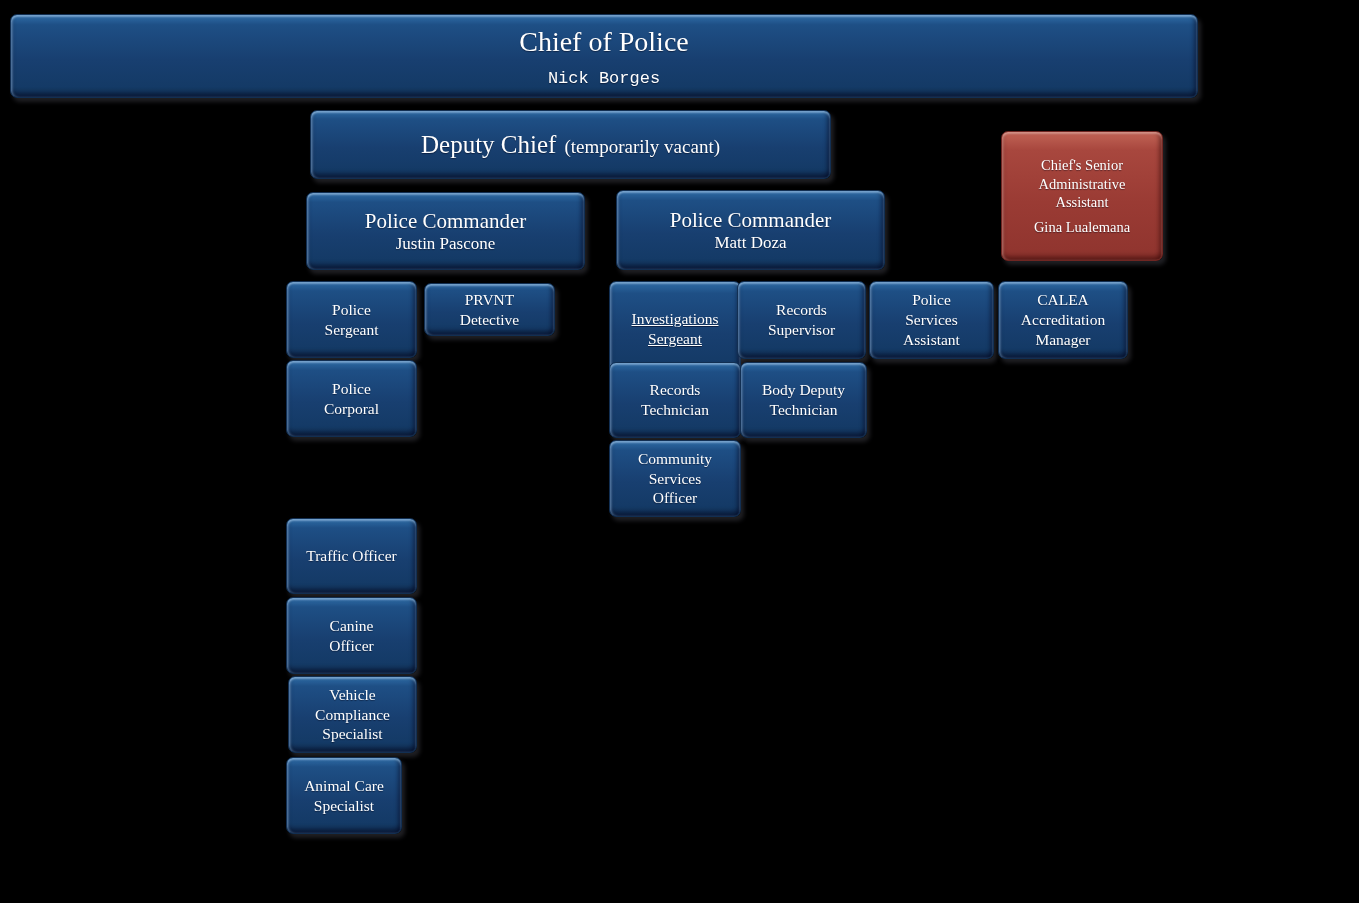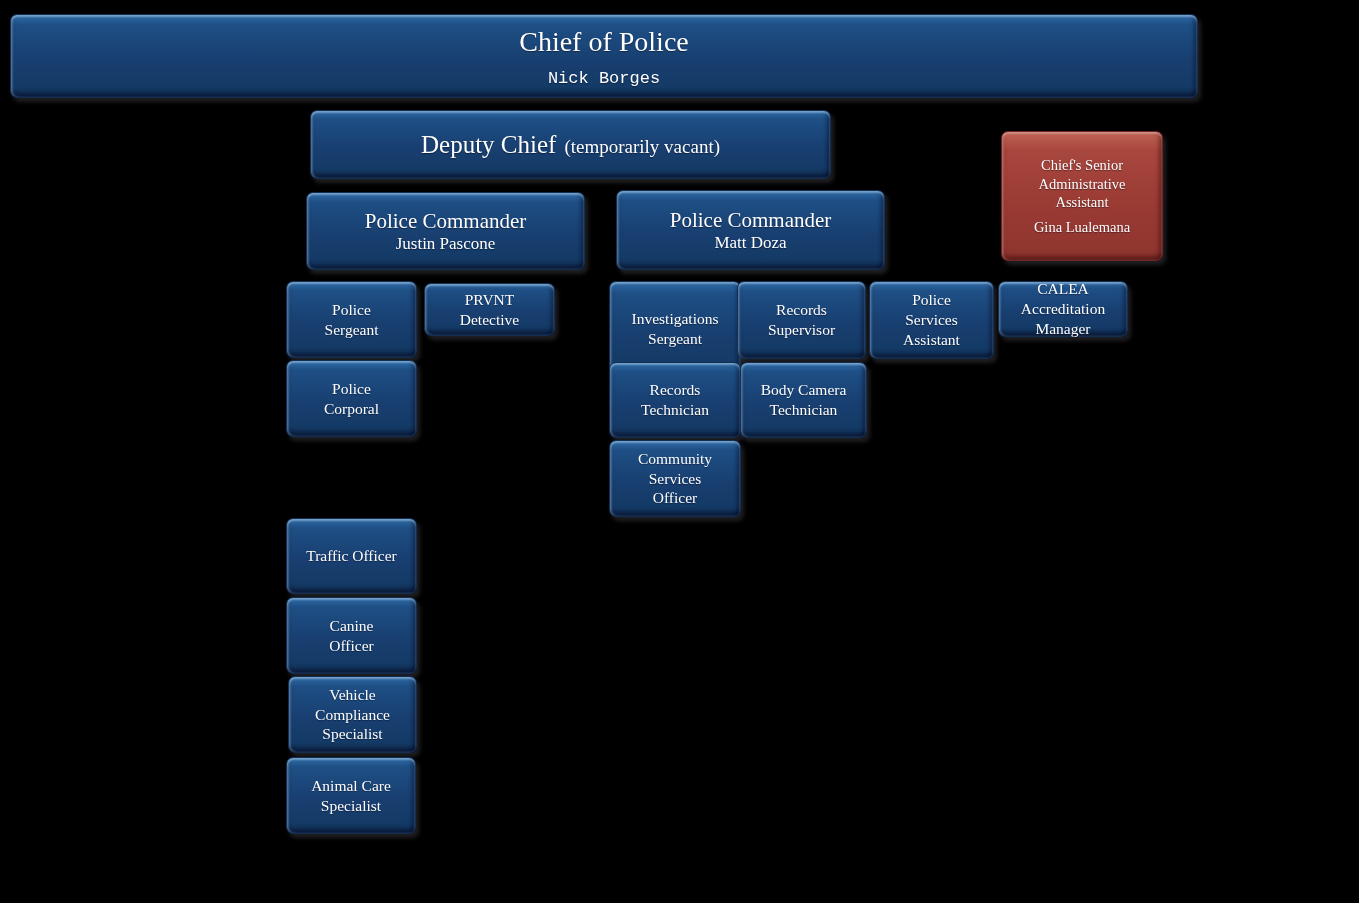--- a/index.html
+++ b/index.html
@@ -113,54 +113,54 @@
     <div class="title t-s">Canine
 Officer</div>
   </div>
 
   <div class="node" style="left:288px;top:676px;width:129px;height:77px;">
     <div class="title t-s">Vehicle
 Compliance
 Specialist</div>
   </div>
 
-  <div class="node" style="left:286px;top:757px;width:130px;height:77px;">
+  <div class="node" style="left:286px;top:757px;width:116px;height:77px;">
     <div class="title t-s">Animal Care
 Specialist</div>
   </div>
 
-  <div class="node" style="left:609px;top:281px;width:132px;height:96px;">
+  <div class="node" style="left:609px;top:281px;width:132px;height:96px;text-decoration:underline;">
     <div class="title t-s">Investigations
 Sergeant</div>
   </div>
 
   <div class="node" style="left:737px;top:281px;width:129px;height:78px;">
     <div class="title t-s">Records
 Supervisor</div>
   </div>
 
   <div class="node" style="left:869px;top:281px;width:125px;height:78px;">
     <div class="title t-s">Police
 Services
 Assistant</div>
   </div>
 
-  <div class="node" style="left:998px;top:281px;width:130px;height:56px;">
+  <div class="node" style="left:998px;top:281px;width:130px;height:78px;">
     <div class="title t-s">CALEA
 Accreditation
 Manager</div>
   </div>
 
   <div class="node" style="left:609px;top:362px;width:132px;height:76px;">
     <div class="title t-s">Records
 Technician</div>
   </div>
 
   <div class="node" style="left:740px;top:362px;width:127px;height:76px;">
-    <div class="title t-s">Body Camera
+    <div class="title t-s">Body Deputy
 Technician</div>
   </div>
 
   <div class="node" style="left:609px;top:440px;width:132px;height:77px;">
     <div class="title t-s">Community
 Services
 Officer</div>
   </div>
 
 </div>

